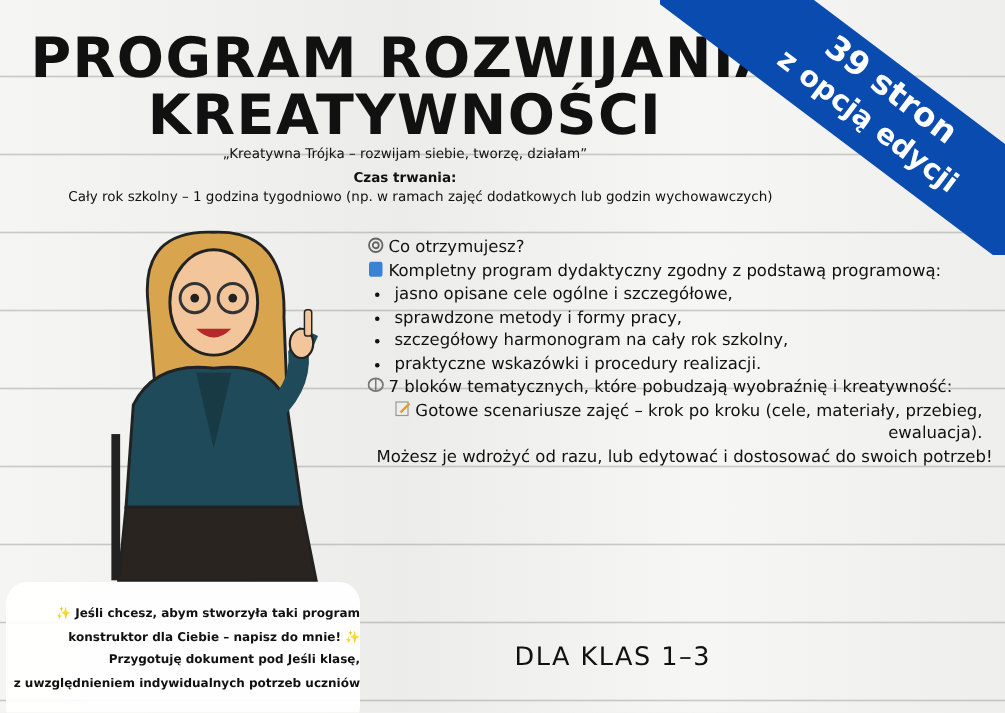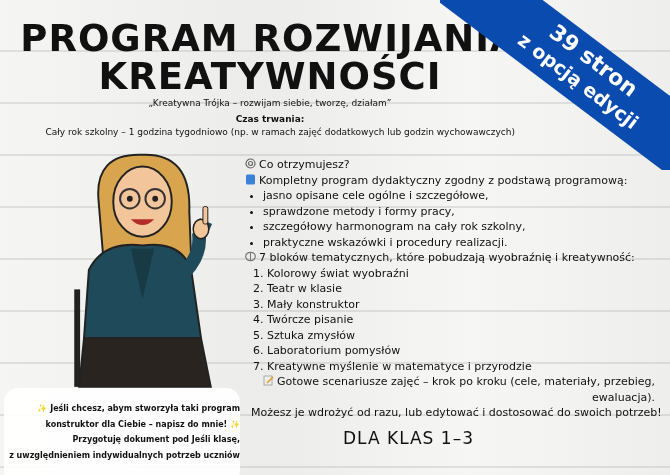--- a/index.html
+++ b/index.html
@@ -104,29 +104,20 @@
     <li>praktyczne wskazówki i procedury realizacji.</li>
   </ul>
   <div class="row">
     <span class="icon">
       <svg width="11" height="11" viewBox="0 0 11 11">
           <ellipse cx="5.5" cy="5.5" rx="4.8" ry="4.2" fill="none" stroke="#777" stroke-width="1.2"></ellipse>
           <path d="M5.5 1.5 V9.5" stroke="#777"></path>
         </svg>
     </span><span>7 bloków tematycznych, które pobudzają wyobraźnię i kreatywność:</span>
   </div>
-  <ol>
-    <li>Kolorowy świat wyobraźni</li>
-    <li>Teatr w klasie</li>
-    <li>Mały konstruktor</li>
-    <li>Twórcze pisanie</li>
-    <li>Sztuka zmysłów</li>
-    <li>Laboratorium pomysłów</li>
-    <li>Kreatywne myślenie w matematyce i przyrodzie</li>
-  </ol>
   <div style="white-space:normal;width:410px;text-align:right;">
     <span class="icon">
       <svg width="11" height="11" viewBox="0 0 11 11">
           <rect x="1" y="1" width="8" height="9" fill="#eee" stroke="#999" stroke-width="0.8"></rect>
           <path d="M4 8 L10 2" stroke="#e0a020" stroke-width="1.6"></path>
         </svg>
     </span><span>Gotowe scenariusze zajęć – krok po kroku (cele, materiały, przebieg, ewaluacja).</span>
   </div>
   <div class="row" style="padding-left:6px;">Możesz je wdrożyć od razu, lub edytować i dostosować do swoich potrzeb!</div>
 </div>

